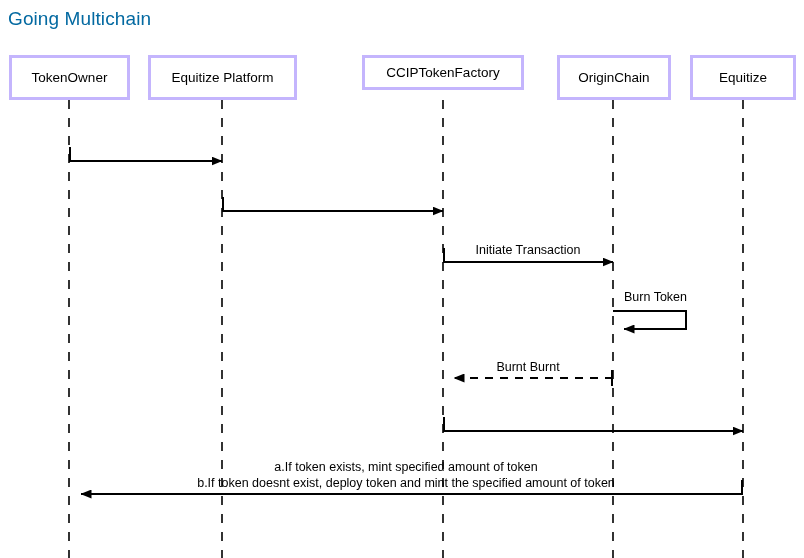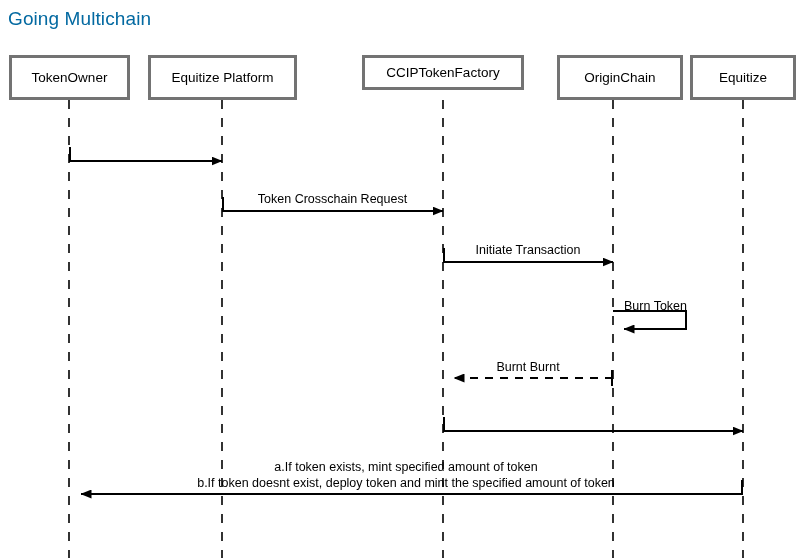--- a/index.html
+++ b/index.html
@@ -26,21 +26,21 @@
     width: 804px;
     text-align: left;
     font-size: 19px;
     color: #0369a1;
     letter-spacing: 0.1px;
     padding-left: 8px;
   }
   .actor-box {
     position: absolute;
     box-sizing: border-box;
-    border: 3px solid #737373;
+    border: 3px solid #c4b5fd;
     background: #ffffff;
     display: flex;
     align-items: center;
     justify-content: center;
   }
   .actor-label {
     font-size: 13.5px;
     color: #000000;
     white-space: nowrap;
   }
@@ -71,21 +71,21 @@
 
   <div class="actor-box" style="left:9px; top:55px; width:121px; height:45px;">
     <span class="actor-label">TokenOwner</span>
   </div>
   <div class="actor-box" style="left:148px; top:55px; width:149px; height:45px;">
     <span class="actor-label">Equitize Platform</span>
   </div>
   <div class="actor-box" style="left:362px; top:55px; width:162px; height:35px;">
     <span class="actor-label">CCIPTokenFactory</span>
   </div>
-  <div class="actor-box" style="left:557px; top:55px; width:126px; height:45px;">
+  <div class="actor-box" style="left:557px; top:55px; width:114px; height:45px;">
     <span class="actor-label">OriginChain</span>
   </div>
   <div class="actor-box" style="left:690px; top:55px; width:106px; height:45px;">
     <span class="actor-label">Equitize</span>
   </div>
 
   <svg class="wires" viewBox="0 0 804 558">
     <defs>
       <marker id="arrowRight" markerWidth="11" markerHeight="9" refX="10.5" refY="4.5" orient="auto" markerUnits="userSpaceOnUse">
         <path d="M0,0 L11,4.5 L0,9 z" fill="#000000"></path>
@@ -118,25 +118,24 @@
     <line x1="612" y1="370" x2="612" y2="386" stroke="#000000" stroke-width="2"></line>
 
     <line x1="443" y1="431" x2="743" y2="431" stroke="#000000" stroke-width="2" marker-end="url(#arrowRight)"></line>
     <line x1="444" y1="417" x2="444" y2="431" stroke="#000000" stroke-width="2"></line>
 
     <line x1="743" y1="494" x2="81" y2="494" stroke="#000000" stroke-width="2" marker-end="url(#arrowLeft)"></line>
     <line x1="742" y1="480" x2="742" y2="494" stroke="#000000" stroke-width="2"></line>
   </svg>
 
 
-  <div class="msg-label" style="left:222px; top:192px; width:221px;">Token Crosschain Request</div>
 
   <div class="msg-label" style="left:443px; top:243px; width:170px;">Initiate Transaction</div>
 
-  <div class="msg-label" style="left:624px; top:290px; width:120px; text-align:left;margin-top:9px;">Burn Token</div>
+  <div class="msg-label" style="left:624px; top:290px; width:120px; text-align:left;">Burn Token</div>
 
   <div class="msg-label" style="left:443px; top:360px; width:170px;">Burnt Burnt</div>
 
 
   <div class="msg-label two-line" style="left:69px; top:475px; width:674px;">b.If token doesnt exist, deploy token and mint the specified amount of token</div>
   <div class="msg-label two-line" style="left:69px; top:459px; width:674px;">a.If token exists, mint specified amount of token</div>
 
 </div>
 
 </body></html>

